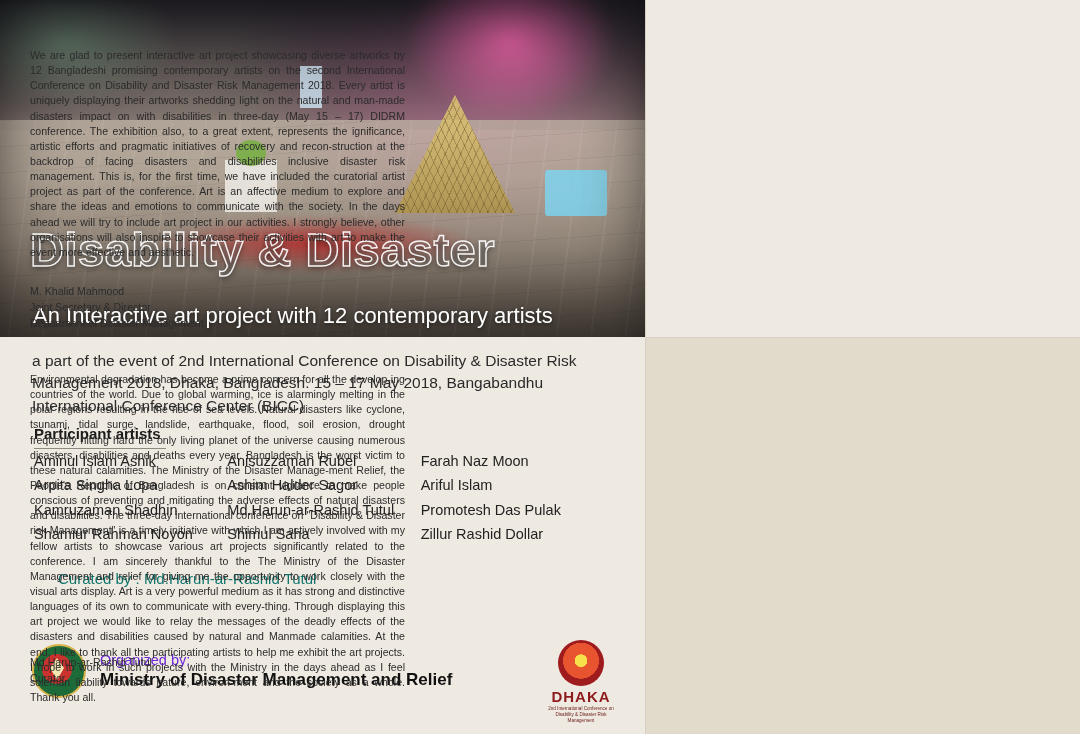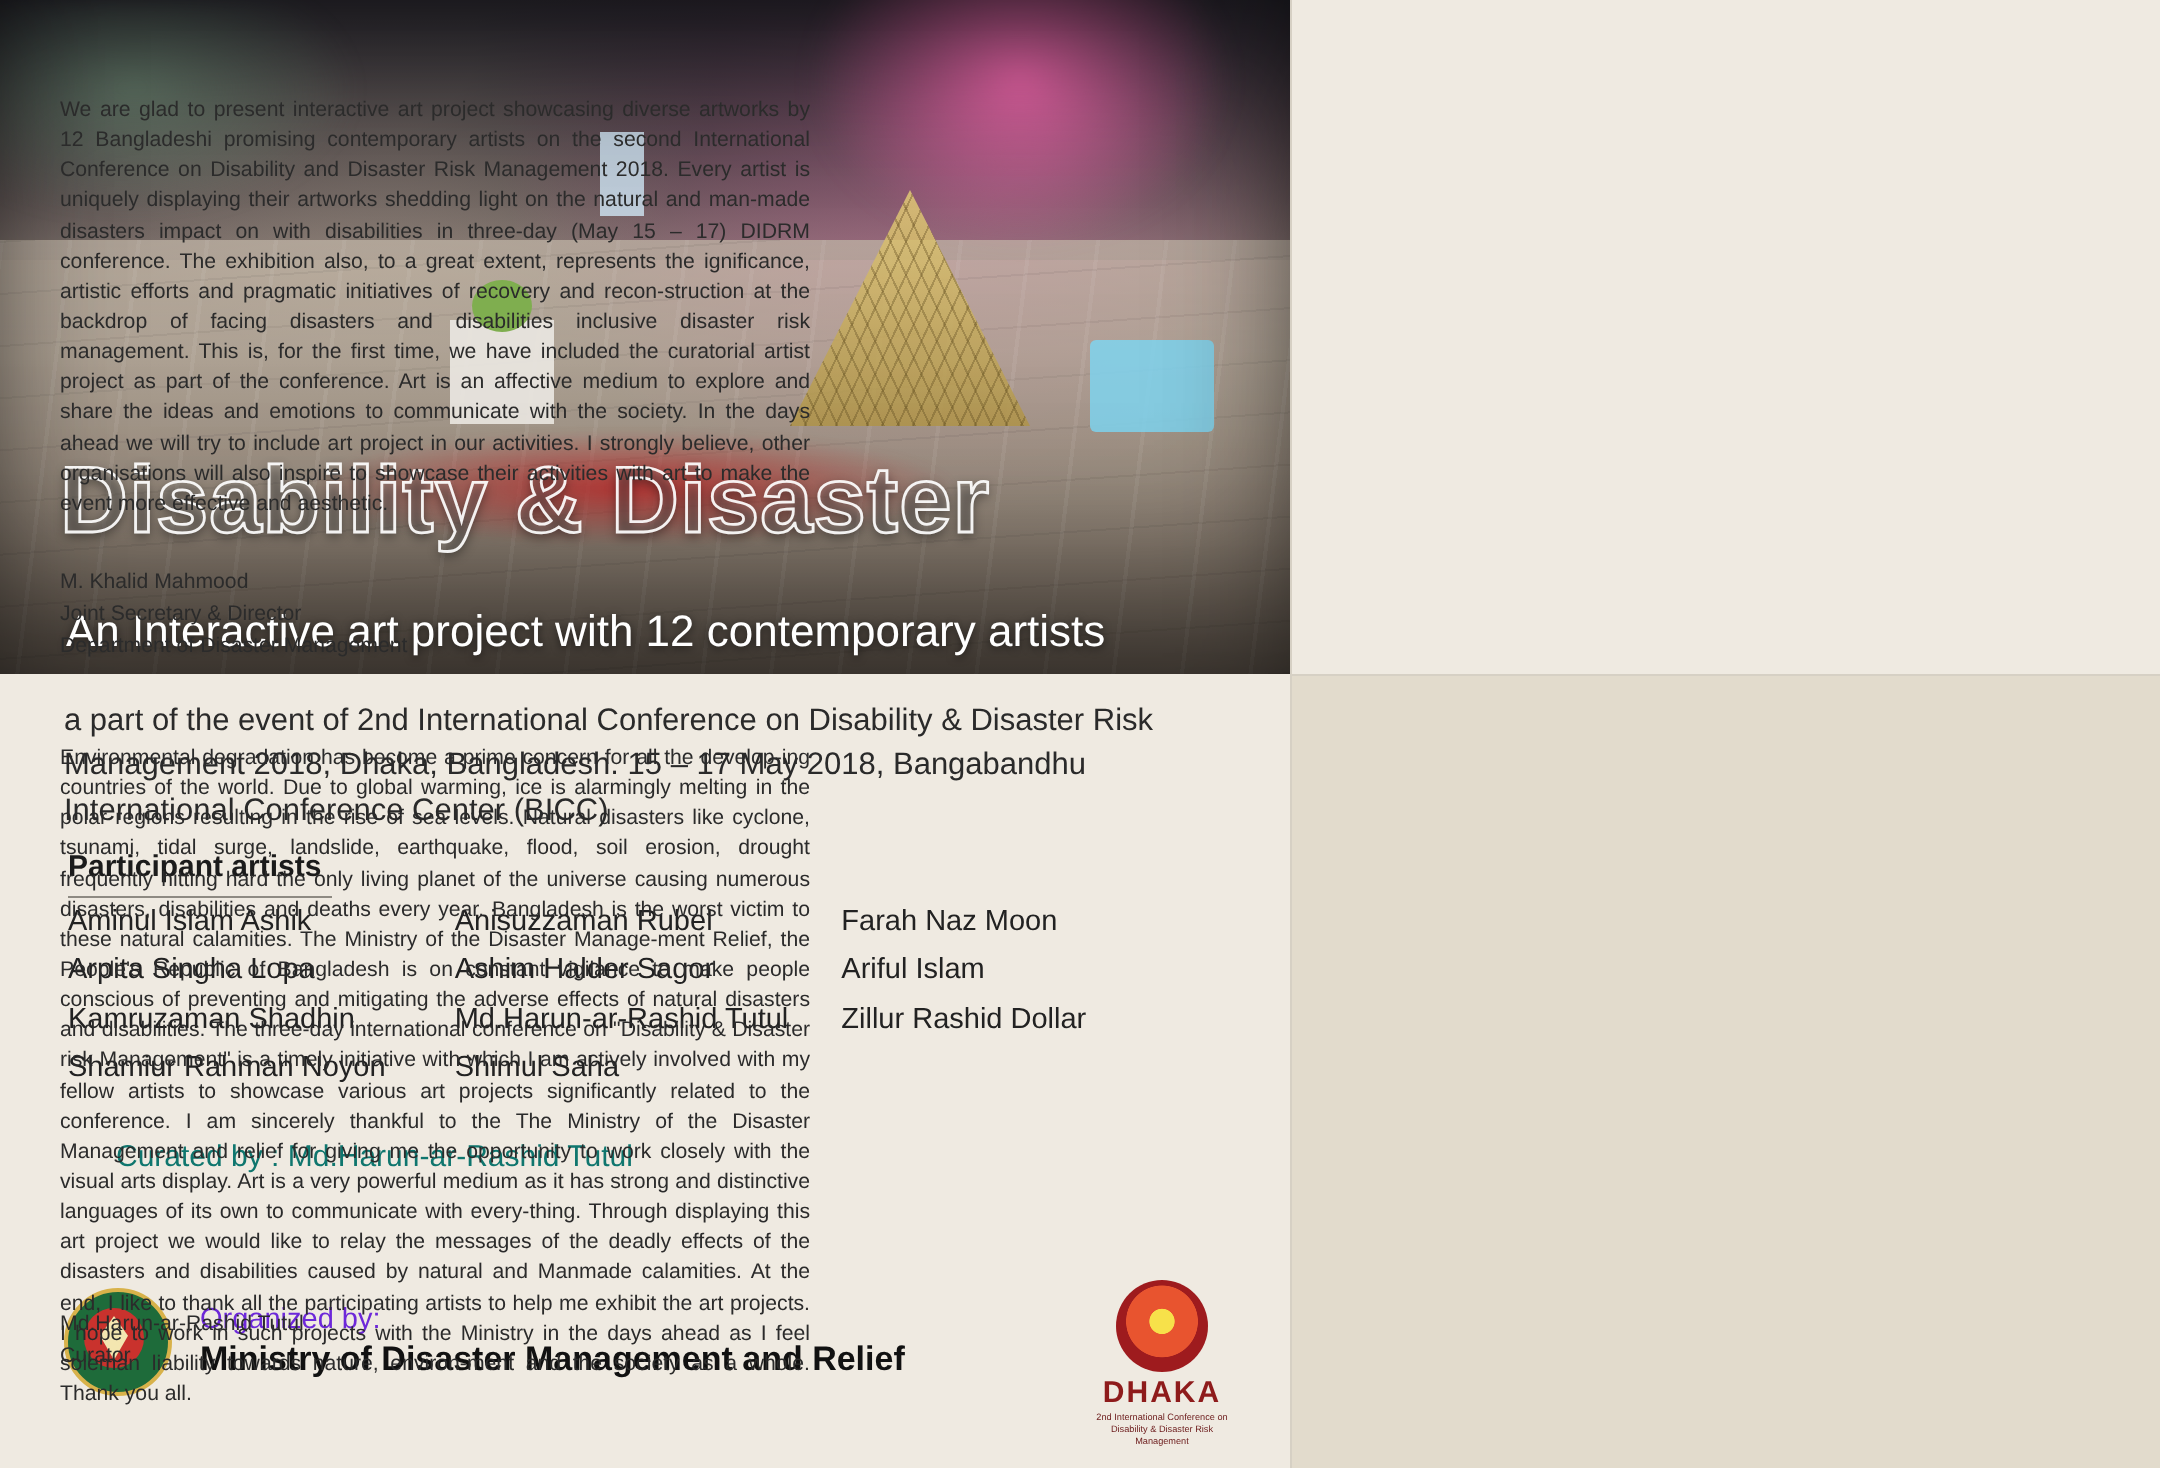--- a/index.html
+++ b/index.html
@@ -135,20 +135,21 @@
       </div>
       <div class="artist-col">
         <div class="artist">Anisuzzaman Rubel</div>
         <div class="artist">Ashim Halder Sagor</div>
         <div class="artist">Md.Harun-ar-Rashid Tutul</div>
         <div class="artist">Shimul Saha</div>
       </div>
       <div class="artist-col">
         <div class="artist">Farah Naz Moon</div>
         <div class="artist">Ariful Islam</div>
+        <div class="artist">Promotesh Das Pulak</div>
         <div class="artist">Zillur Rashid Dollar</div>
       </div>
     </div>
 
     <div class="curated">Curated by : Md.Harun-ar-Rashid Tutul</div>
 
     <div class="org-wrap">
       <div class="gov-logo">
         <div class="gov-circle"></div>
         <div class="gov-inner"></div>

